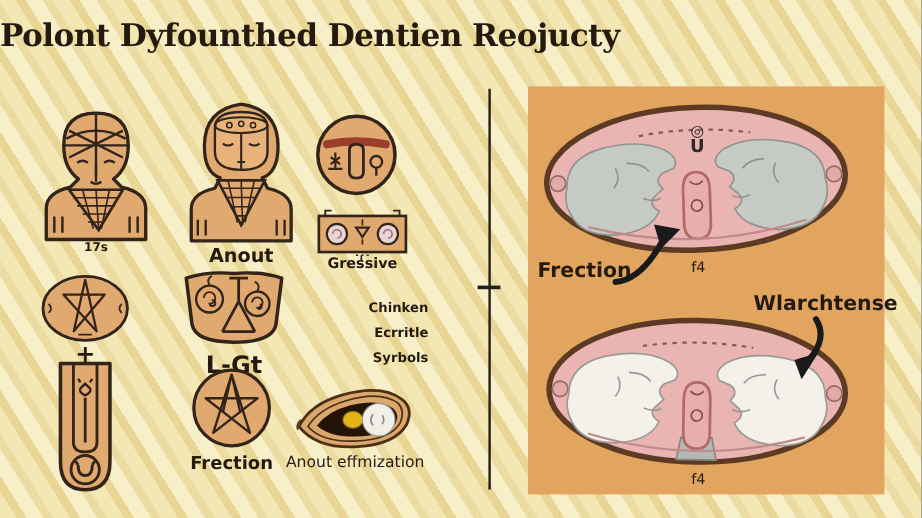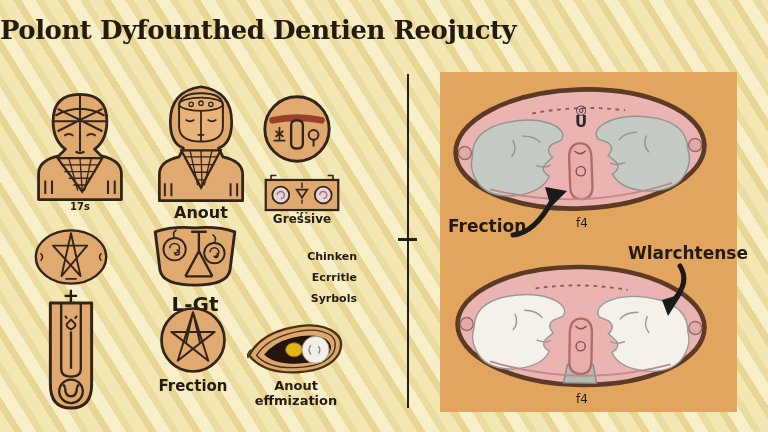--- a/index.html
+++ b/index.html
@@ -15,21 +15,21 @@
   }
   .abs{position:absolute;}
   .title{
     top:15px;left:0;right:0;
     font-family:"DejaVu Serif",serif;font-weight:700;
     font-size:26px;letter-spacing:-0.5px;color:#241a10;
   }
   .sym-label{
     text-align:center;font-weight:700;font-size:10px;color:#241a10;
   }
-  .small-label{font-size:13px;font-weight:700;}
+  .small-label{font-size:13px;font-weight:400;}
   .text-block{
     text-align:right;font-weight:700;font-size:11px;line-height:21px;color:#241a10;
   }
   .plus{font-size:20px;font-weight:700;text-align:center;color:#241a10;}
   .divider{background:#23201c;}
   .panel{
     background:#e2a55f;
   }
   .anno{font-weight:700;font-size:17px;color:#241a10;}
   .caption{font-weight:400;font-size:12px;color:#241a10;}

